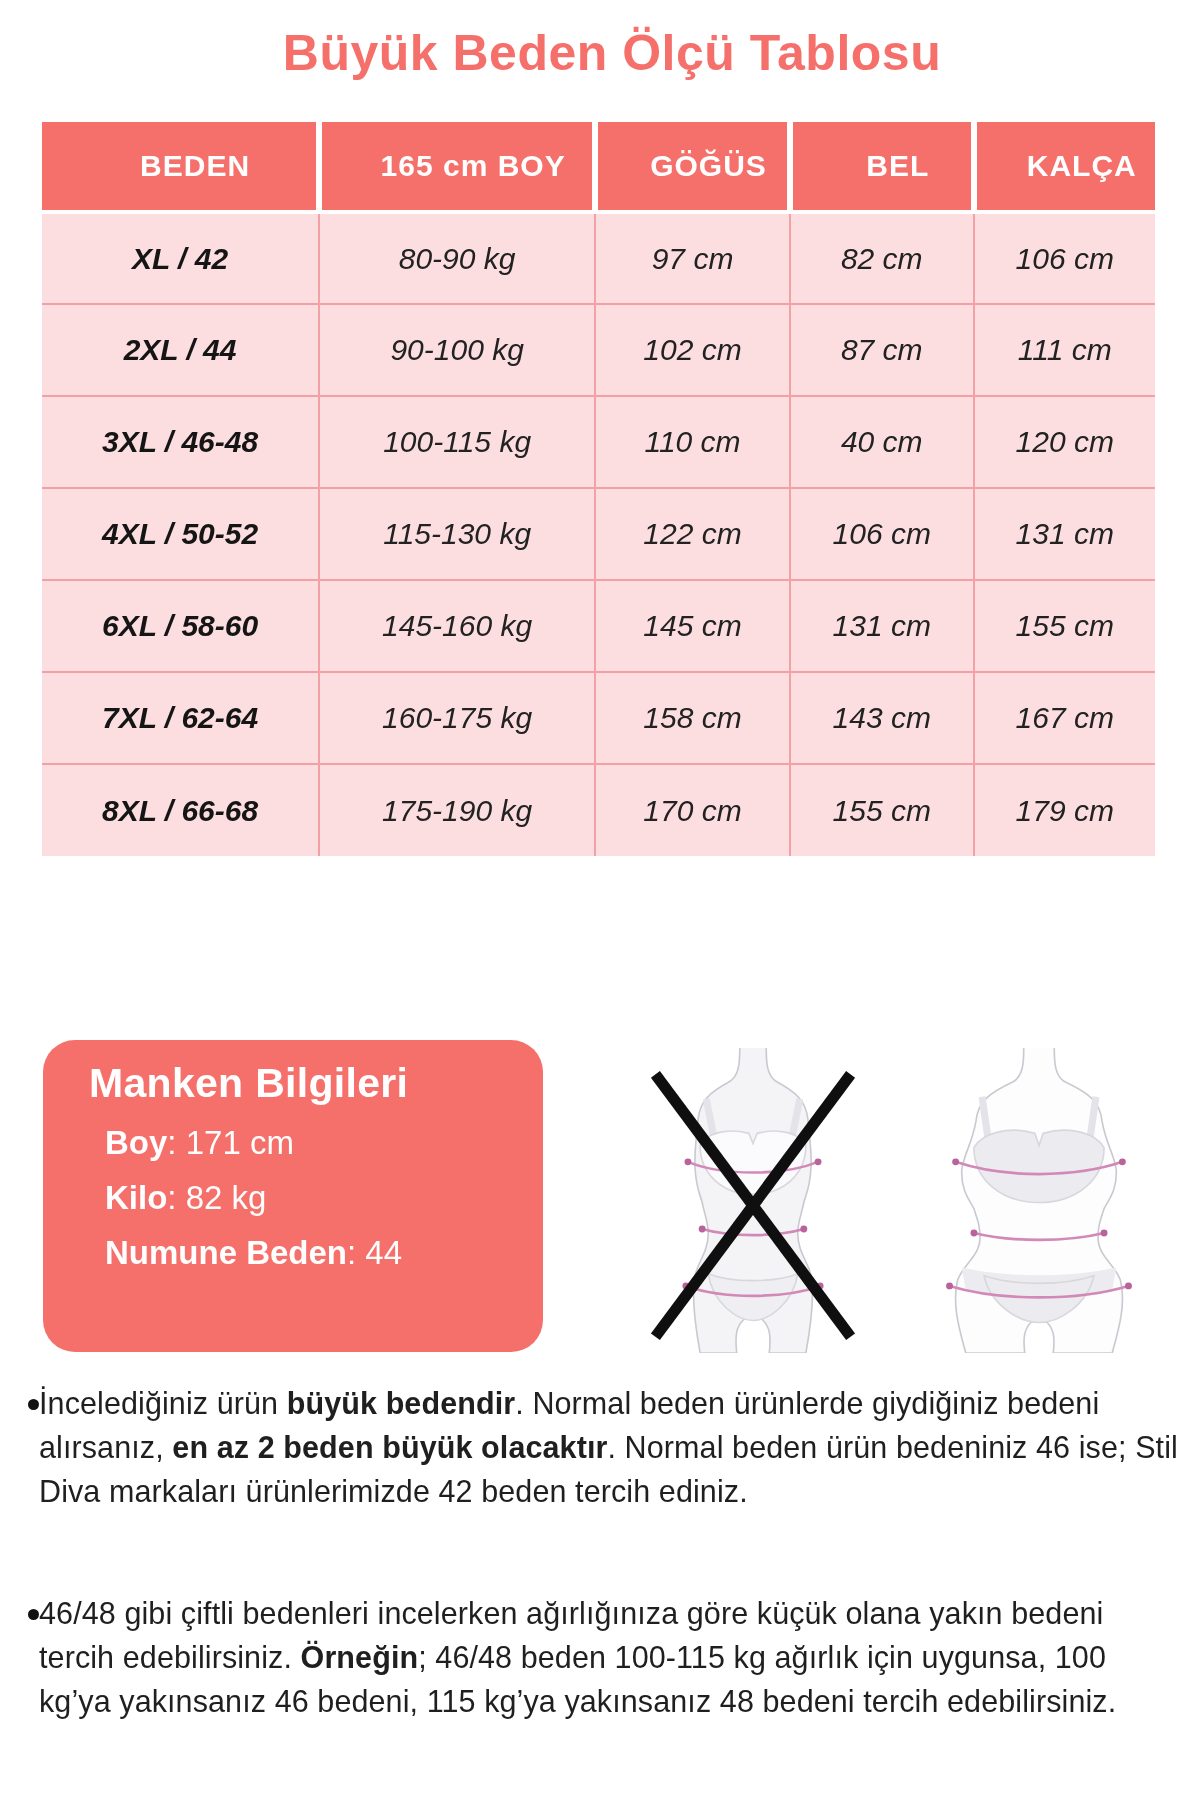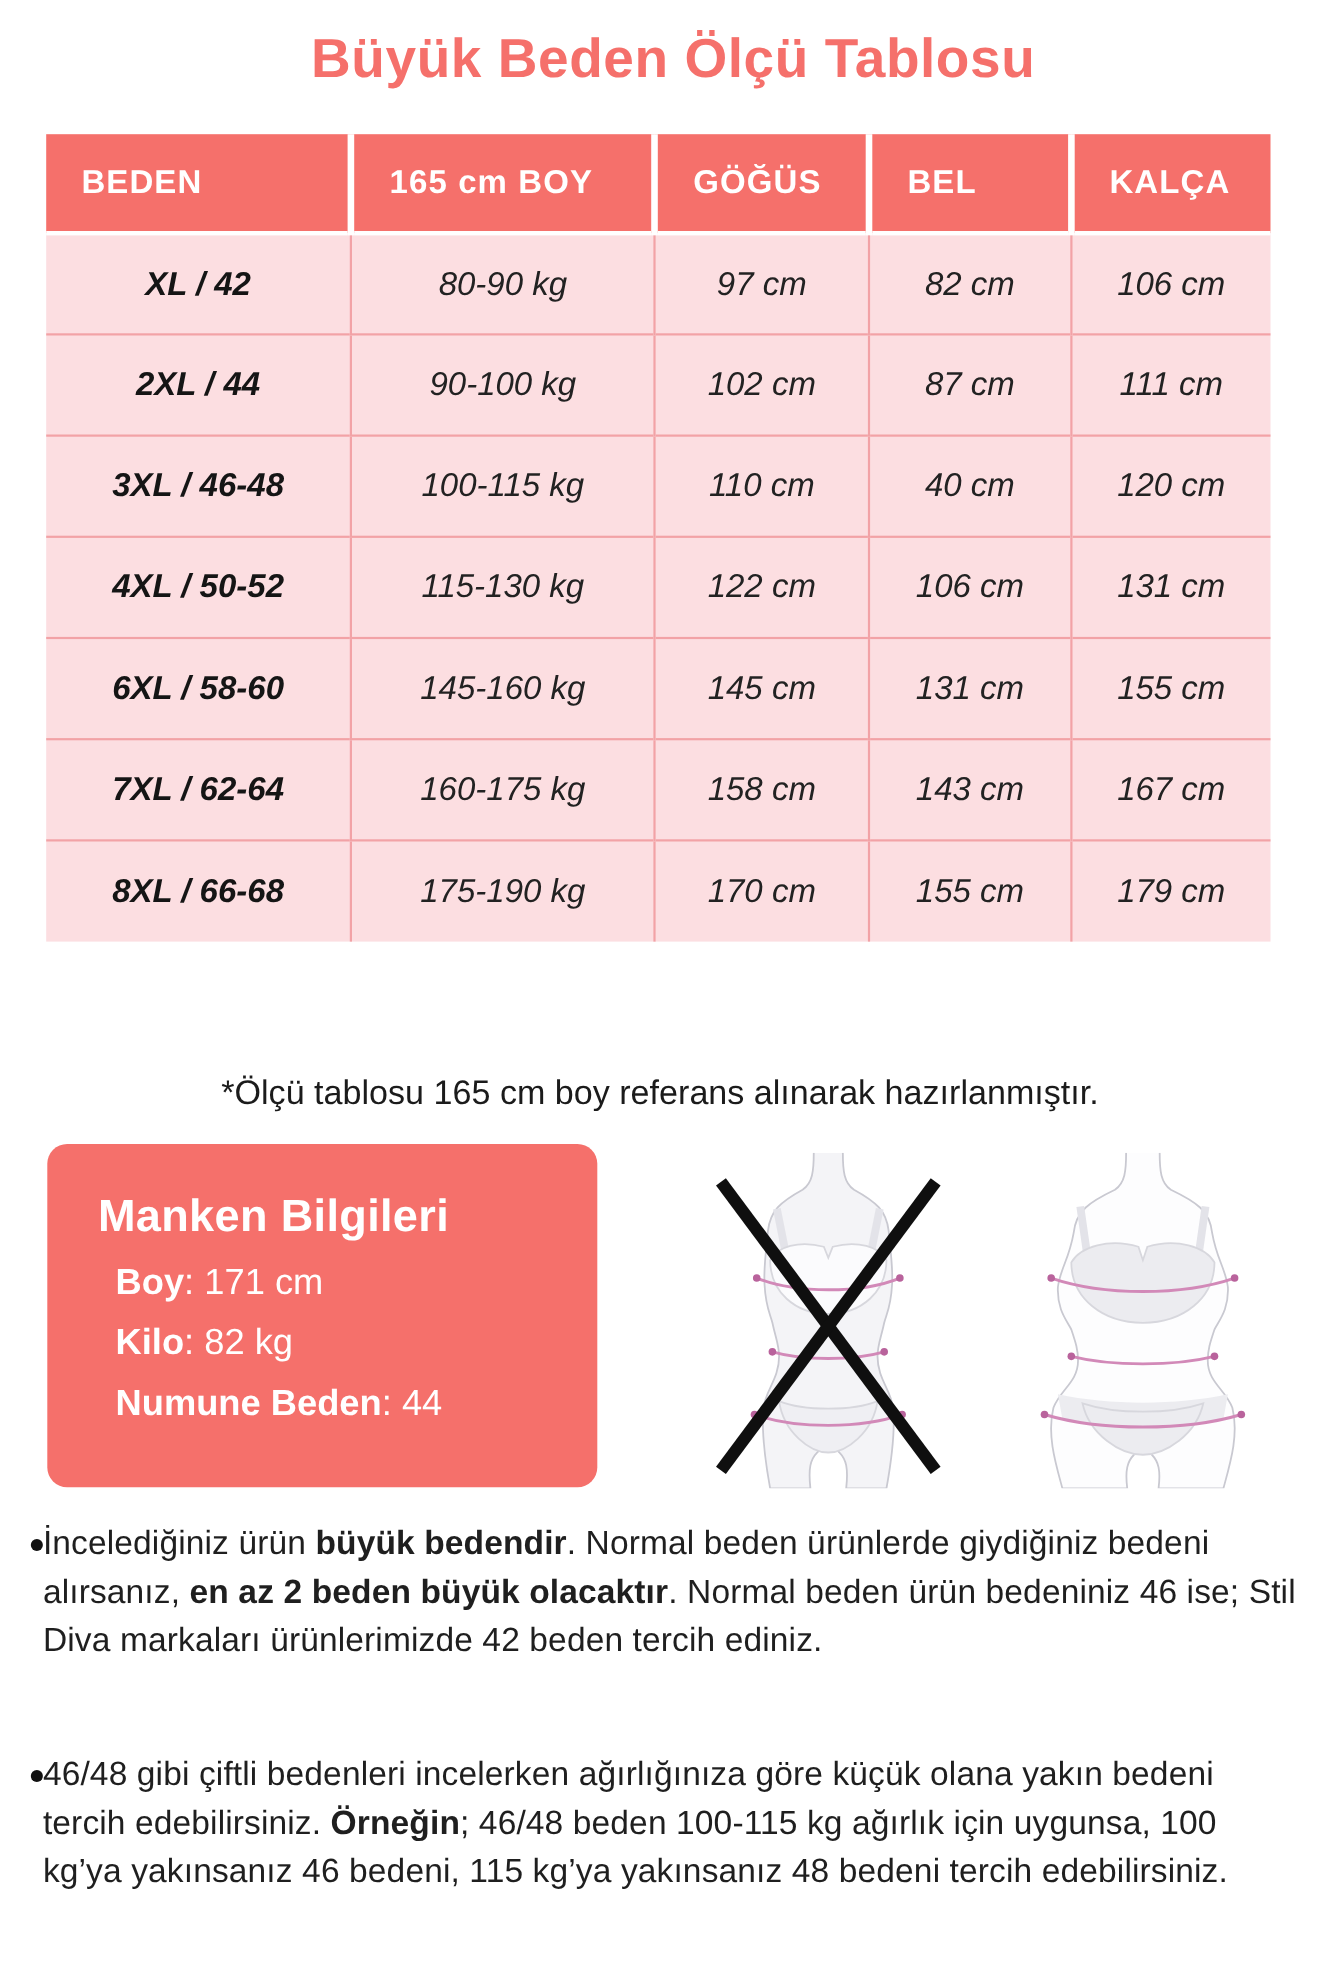--- a/index.html
+++ b/index.html
@@ -33,21 +33,21 @@
   }
   .size-table col.c1{width:24.9%;}
   .size-table col.c2{width:24.8%;}
   .size-table col.c3{width:17.5%;}
   .size-table col.c4{width:16.5%;}
   .size-table col.c5{width:16.3%;}
   .size-table thead tr{height:90px;}
   .size-table th{
     background:var(--coral);color:#ffffff;
     font-size:30px;font-weight:700;letter-spacing:1px;
-    text-align:left;vertical-align:middle;
+    text-align:center;vertical-align:middle;
     border-left:6px solid #ffffff;border-bottom:4px solid #ffffff;padding-left:32px;
   }
   .size-table th:first-child{border-left:none;}
   .size-table tbody tr{height:92px;}
   .size-table td{
     background:var(--row-pink);
     font-size:30px;text-align:center;vertical-align:middle;
     color:#222222;
     border-left:2px solid var(--border-pink);
     border-top:2px solid var(--border-pink);
@@ -56,22 +56,22 @@
   .size-table td:first-child{border-left:none;font-weight:800;color:#151515;}
   .size-table tbody tr:first-child td{border-top:none;}
 
   .footnote{
     position:absolute;top:976px;left:0;width:100%;
     text-align:center;font-size:31px;color:#1b1b1b;
   }
 
   .model-box{
     position:absolute;left:43px;top:1040px;width:500px;height:312px;
-    background:var(--coral);border-radius:18px;
-    padding:42px 46px;color:#ffffff;
+    background:var(--coral);border-radius:32px;
+    padding:20px 46px;color:#ffffff;
   }
   .model-box .box-title{font-size:41px;font-weight:800;letter-spacing:0.3px;}
   .model-box .line{margin-top:17px;font-size:33px;font-weight:400;margin-left:16px;}
   .model-box .line:first-of-type{margin-top:26px;}
   .model-box .line b{font-weight:800;}
 
   .figures{
     position:absolute;left:628px;top:1048px;width:560px;height:312px;
     display:flex;gap:36px;align-items:flex-start;
   }
@@ -163,21 +163,20 @@
       <tr>
         <td>8XL / 66-68</td>
         <td>175-190 kg</td>
         <td>170 cm</td>
         <td>155 cm</td>
         <td>179 cm</td>
       </tr>
     </tbody>
   </table>
 
-  <div class="footnote">*Ölçü tablosu 165 cm boy referans alınarak hazırlanmıştır.</div>
 
   <div class="model-box">
     <div class="box-title">Manken Bilgileri</div>
     <div class="line"><b>Boy</b><span>: 171 cm</span></div>
     <div class="line"><b>Kilo</b><span>: 82 kg</span></div>
     <div class="line"><b>Numune Beden</b><span>: 44</span></div>
   </div>
 
   <div class="figures">
 

